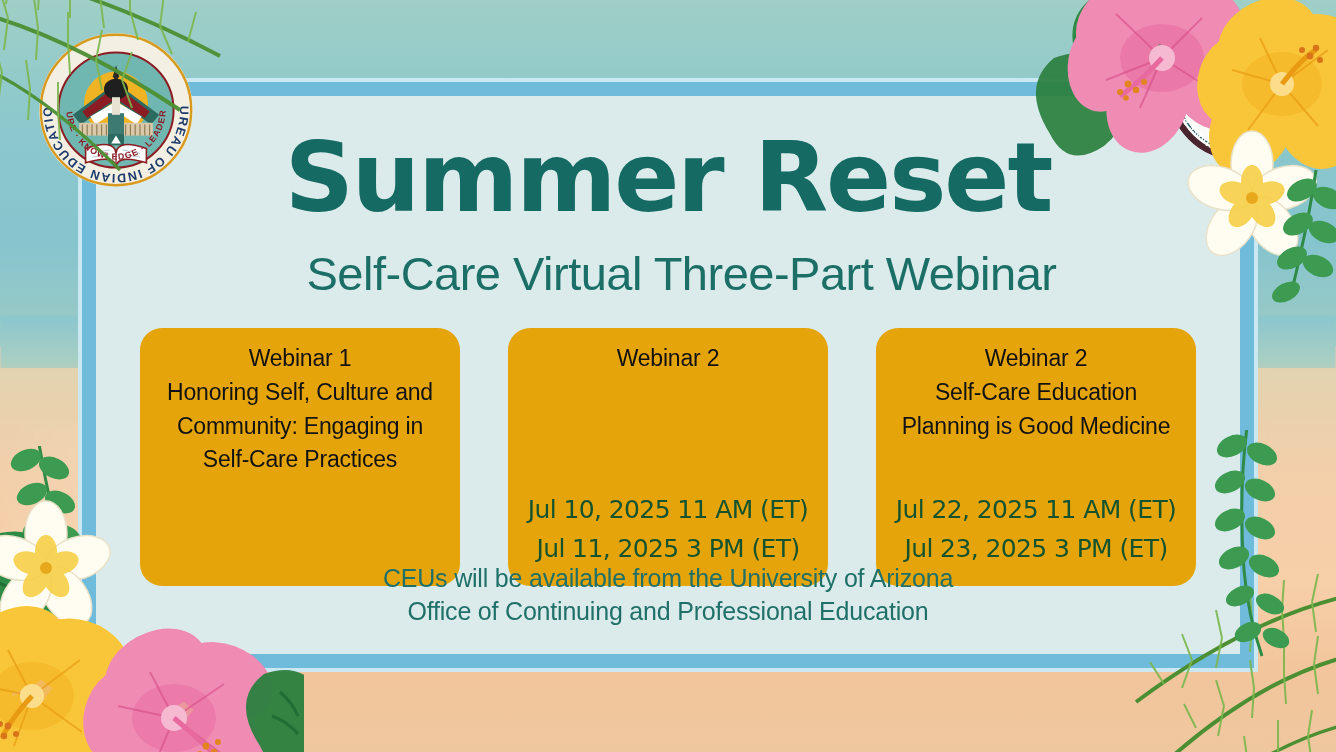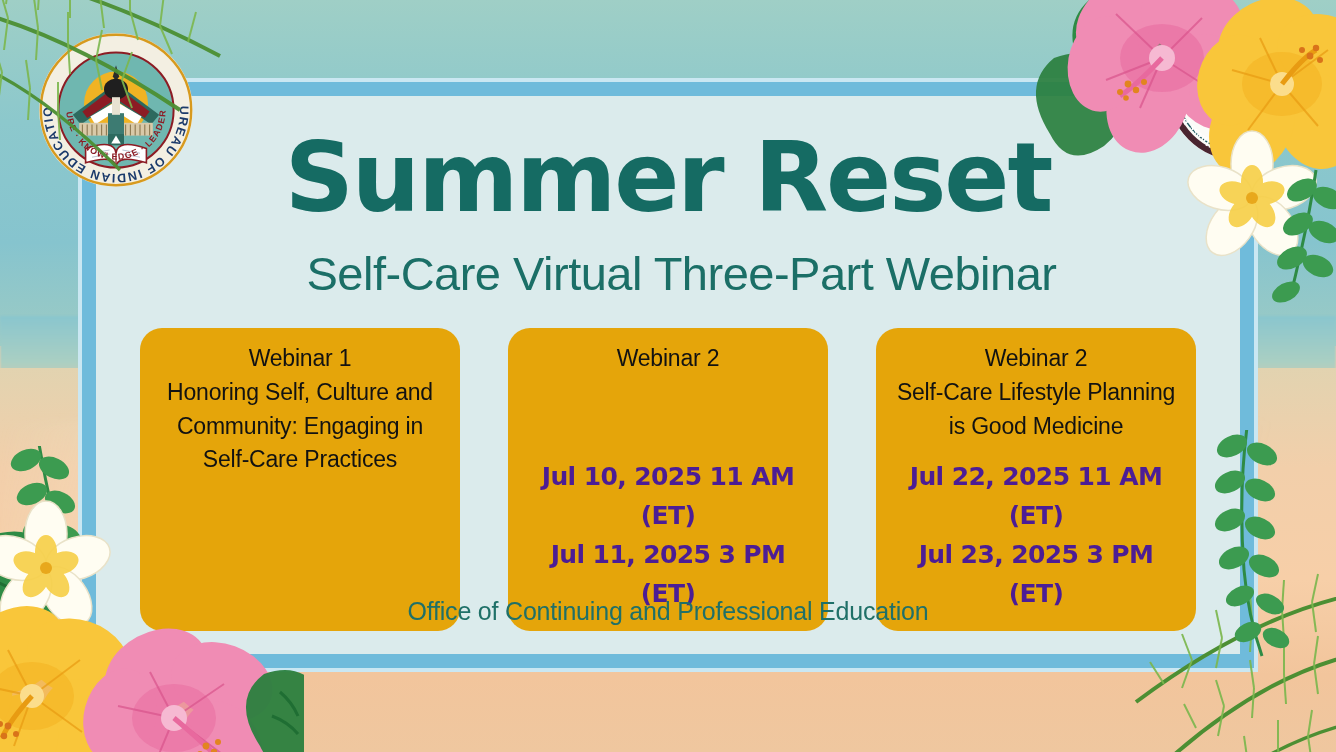--- a/index.html
+++ b/index.html
@@ -93,25 +93,25 @@
     text-align:center;
     color:#121212;
   }
   .card-head {
     font-size:23px; line-height:1.47;
     font-weight:400; letter-spacing:-.2px;
   }
   .card-spacer { flex:1 1 auto; min-height:14px; }
   .card-dates {
     font-family:"DejaVu Sans", sans-serif;
-    font-weight:700;
+    font-weight:400;
     font-size:25px;
     line-height:1.56;
     letter-spacing:-.6px;
-    color:#4c1d95;
+    color:#14532d;
   }
 
   
   .ceu {
     position:absolute; left:0; right:0; bottom:26px;
     text-align:center;
     font-size:25px; line-height:1.33;
     color:#1F7068;
     letter-spacing:-.2px;
   }
@@ -158,32 +158,33 @@
         <div class="card-spacer"></div>
         <div class="card-dates">
           <div>Jul 10, 2025 11 AM (ET)</div>
           <div>Jul 11, 2025 3 PM (ET)</div>
         </div>
       </div>
 
       <div class="card">
         <div class="card-head">
           <div>Webinar 2</div>
-          <div>Self-Care Lifestyle Planning is Good Medicine</div>
+          <div>Self-Care Education Planning is Good Medicine</div>
         </div>
         <div class="card-spacer"></div>
         <div class="card-dates">
           <div>Jul 22, 2025 11 AM (ET)</div>
           <div>Jul 23, 2025 3 PM (ET)</div>
         </div>
       </div>
 
     </div>
 
     <div class="ceu">
+      <div>CEUs will be available from the University of Arizona</div>
       <div>Office of Continuing and Professional Education</div>
     </div>
 
   </div>
 </div>
 
 <div class="seal seal-bie">
   <svg viewBox="0 0 200 200" width="160" height="160">
     <defs>
       <path id="bieTop" d="M 100,100 m -80,0 a 80,80 0 0 1 160,0" transform="rotate(180 100 100)"></path>

